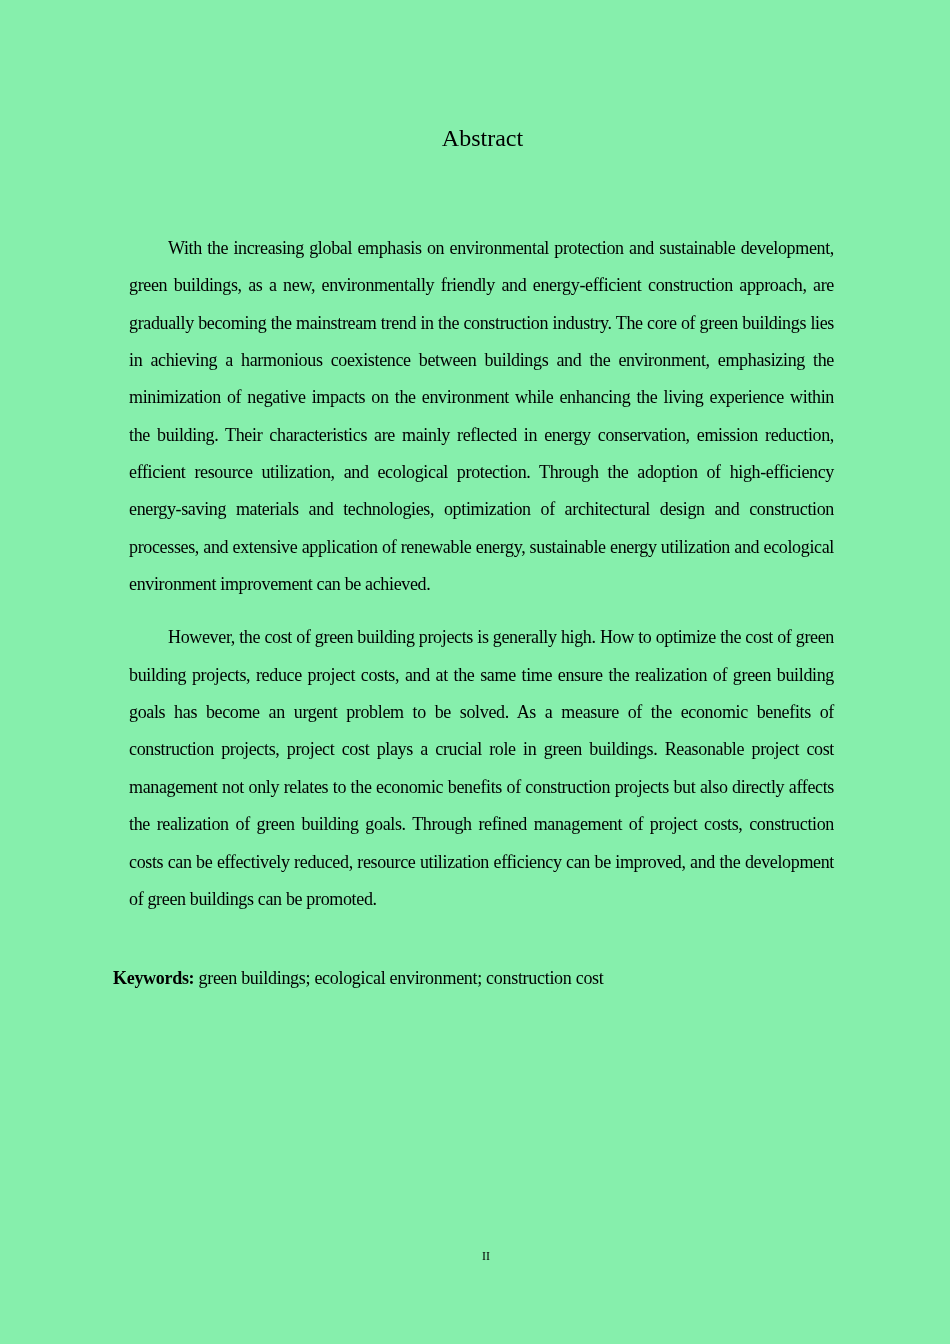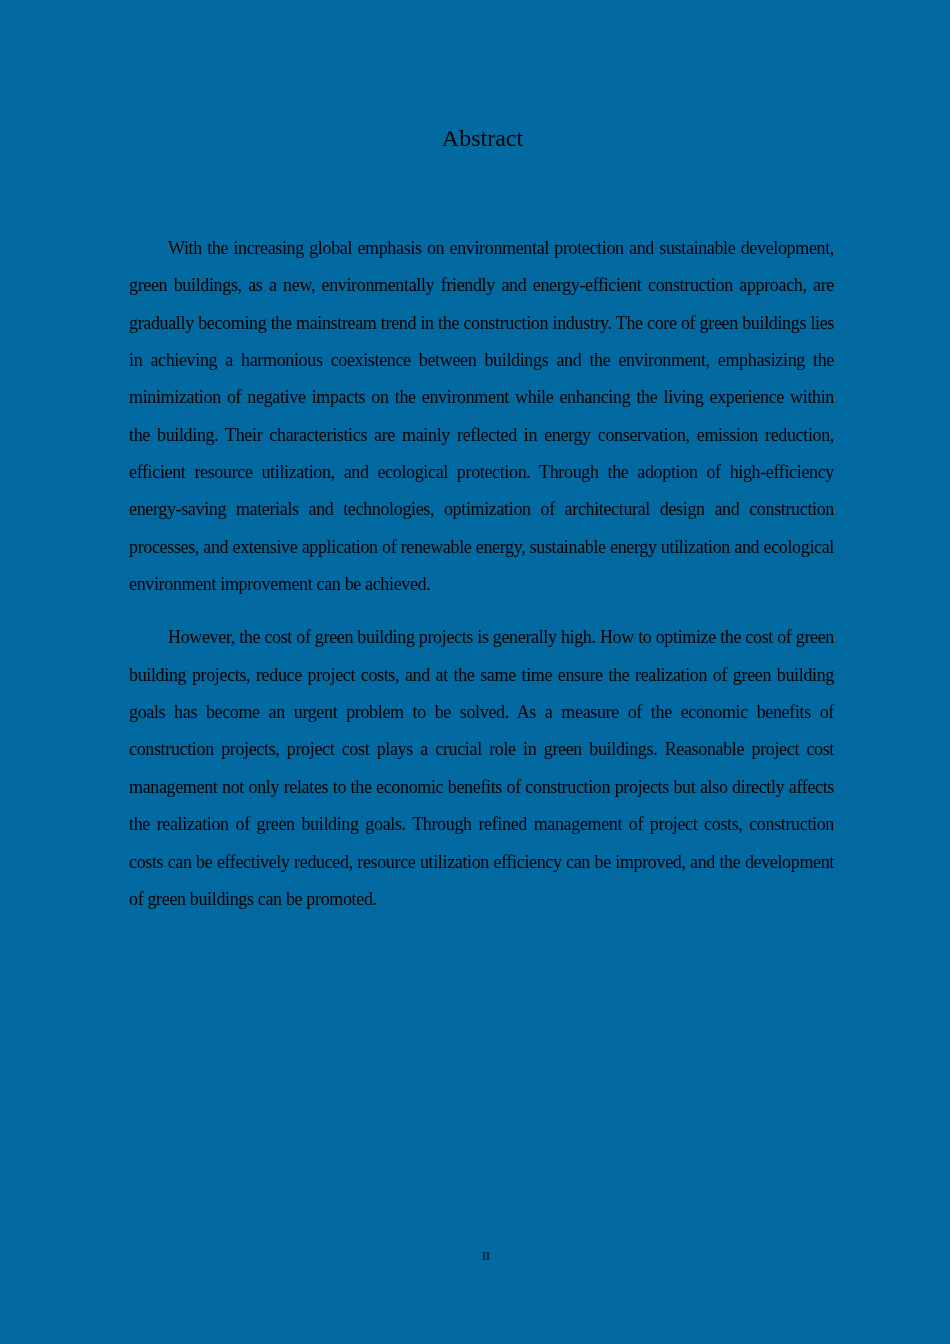--- a/index.html
+++ b/index.html
@@ -14,21 +14,21 @@
       overflow: hidden;
       font-family: "Liberation Serif", "DejaVu Serif", serif;
       color: #000000;
     }
     .page {
       position: absolute;
       left: 0;
       top: 0;
       width: 950px;
       height: 1344px;
-      background: #0369a1;
+      background: #86efac;
     }
     .title {
       position: absolute;
       left: 0;
       width: 965px;
       top: 122px;
       text-align: center;
       font-size: 24px;
       line-height: 32px;
       font-weight: normal;
@@ -76,15 +76,16 @@
 <body>
 
 <div class="page">
   <h1 class="title">Abstract</h1>
 
   <div class="body">
     <p class="para">With the increasing global emphasis on environmental protection and sustainable development, green buildings, as a new, environmentally friendly and energy-efficient construction approach, are gradually becoming the mainstream trend in the construction industry. The core of green buildings lies in achieving a harmonious coexistence between buildings and the environment, emphasizing the minimization of negative impacts on the environment while enhancing the living experience within the building. Their characteristics are mainly reflected in energy conservation, emission reduction, efficient resource utilization, and ecological protection. Through the adoption of high-efficiency energy-saving materials and technologies, optimization of architectural design and construction processes, and extensive application of renewable energy, sustainable energy utilization and ecological environment improvement can be achieved.</p>
     <p class="para">However, the cost of green building projects is generally high. How to optimize the cost of green building projects, reduce project costs, and at the same time ensure the realization of green building goals has become an urgent problem to be solved. As a measure of the economic benefits of construction projects, project cost plays a crucial role in green buildings. Reasonable project cost management not only relates to the economic benefits of construction projects but also directly affects the realization of green building goals. Through refined management of project costs, construction costs can be effectively reduced, resource utilization efficiency can be improved, and the development of green buildings can be promoted.</p>
   </div>
 
+  <p class="keywords"><span class="kw-label">Keywords:</span> <span class="kw-value">green buildings; ecological environment; construction cost</span></p>
 
   <div class="page-number">II</div>
 </div>
 
 </body></html>

